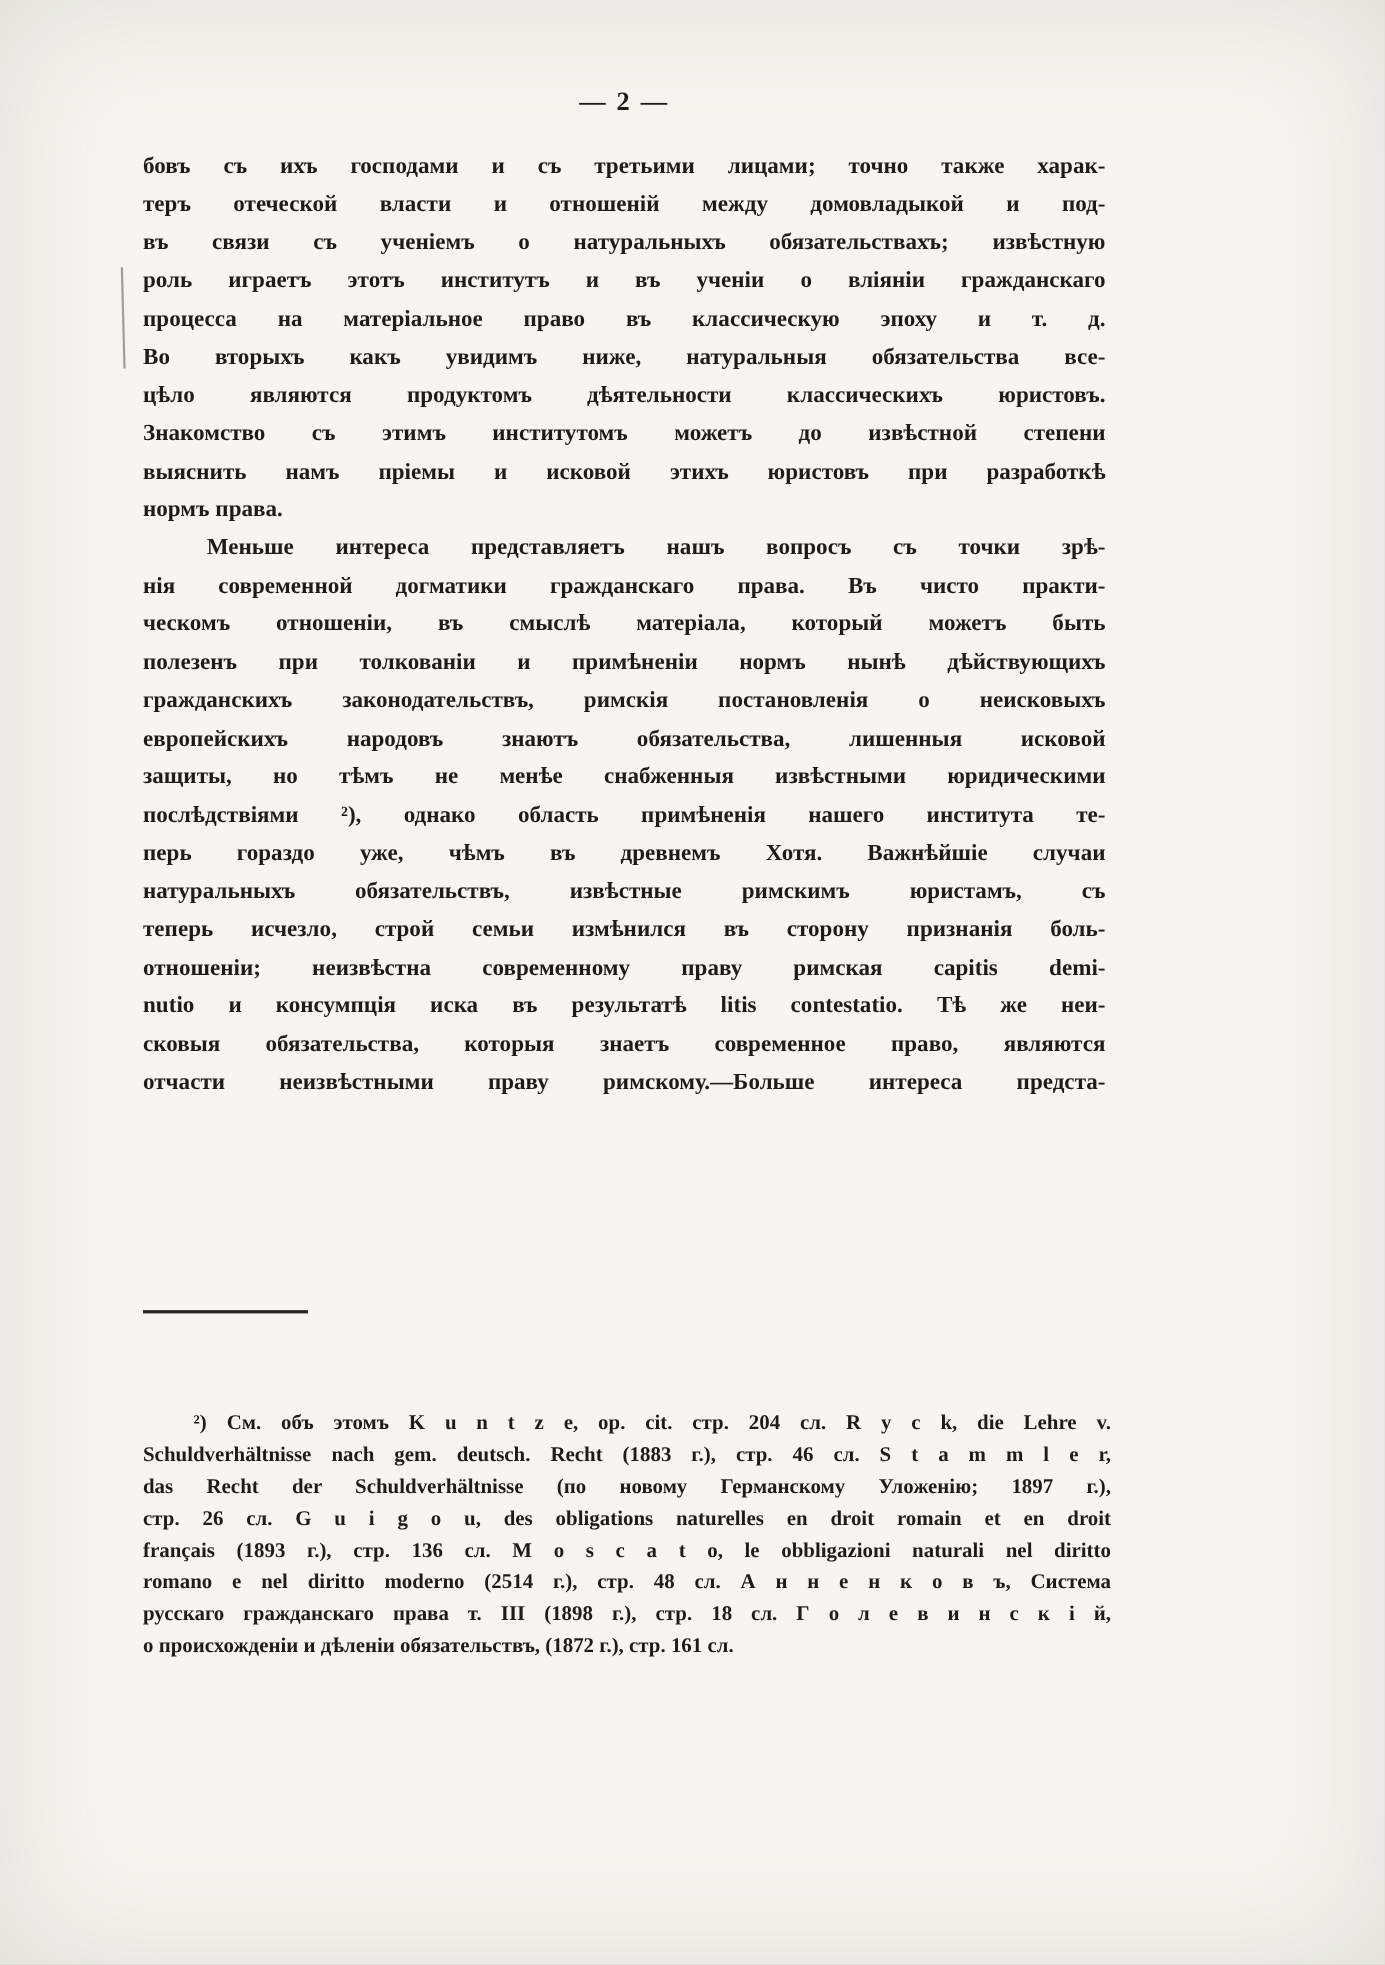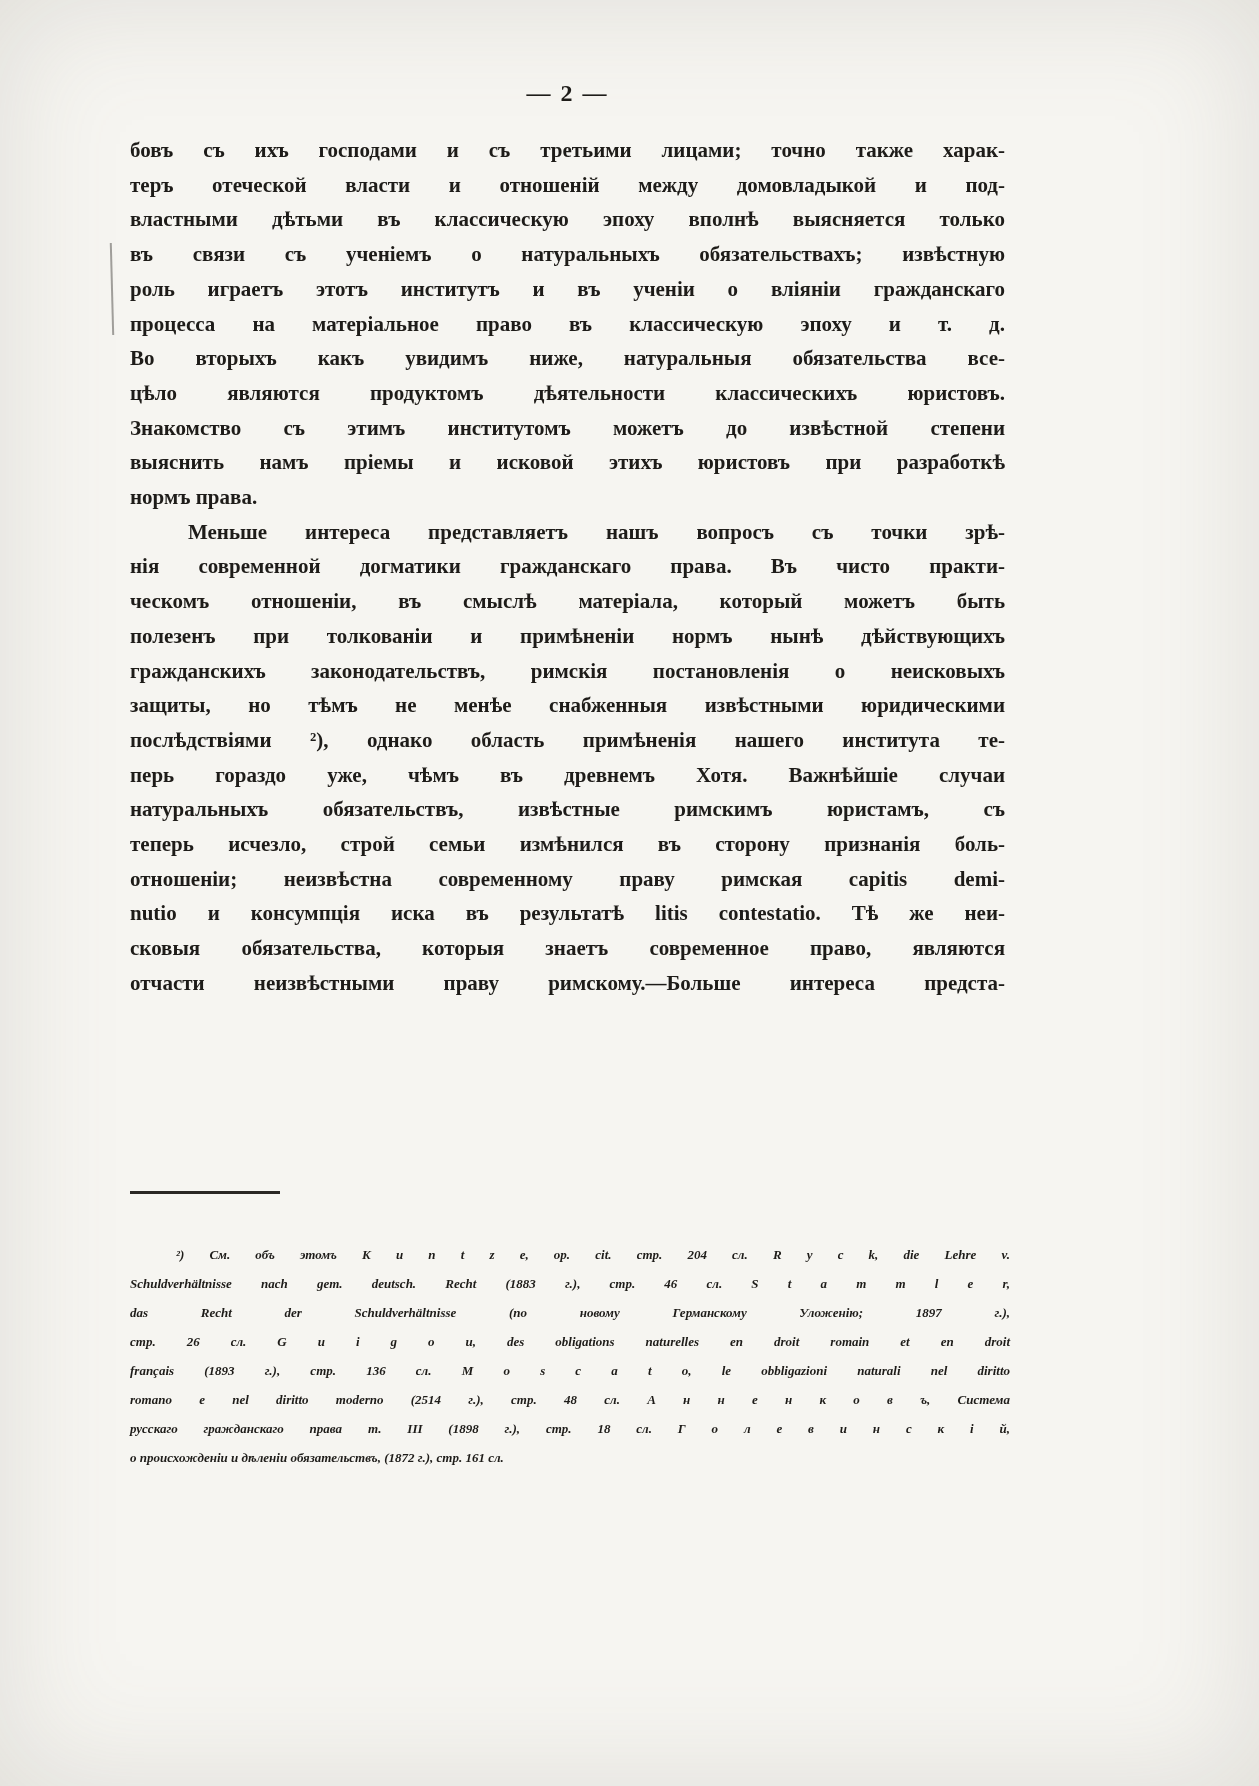--- a/index.html
+++ b/index.html
@@ -51,27 +51,26 @@
   .fn-rule {
     position: absolute;
     top: 1191px;
     left: 130px;
     width: 150px;
     height: 3px;
     background: #2a2824;
   }
   .footnote-block {
     position: absolute;
-    top: 1240px;
+    top: 1279px;
     left: 130px;
     width: 880px;
-    font-size: 13px;
+    font-size: 19px;
     font-weight: bold;
     line-height: 29px;
-    font-style: italic;
   }
   .footnote-block .line.indent {
     text-indent: 46px;
   }
   .pencil-mark {
     position: absolute;
     left: 111px;
     top: 243px;
     width: 2px;
     height: 92px;
@@ -84,36 +83,36 @@
 
 <div class="page">
   <div class="pagenum">— 2 —</div>
 
   <div class="pencil-mark"></div>
 
   <div class="body-block" id="body-container">
       <div class="paragraph">
         <div class="line">бовъ съ ихъ господами и съ третьими лицами; точно также харак-</div>
         <div class="line">теръ отеческой власти и отношеній между домовладыкой и под-</div>
-        <div class="line">властными дѣтьми въ классическую эпоху вполнѣ выясняется только</div>
         <div class="line">въ связи съ ученіемъ о натуральныхъ обязательствахъ; извѣстную</div>
         <div class="line">роль играетъ этотъ институтъ и въ ученіи о вліяніи гражданскаго</div>
         <div class="line">процесса на матеріальное право въ классическую эпоху и т. д.</div>
         <div class="line">Во вторыхъ какъ увидимъ ниже, натуральныя обязательства все-</div>
         <div class="line">цѣло являются продуктомъ дѣятельности классическихъ юристовъ.</div>
         <div class="line">Знакомство съ этимъ институтомъ можетъ до извѣстной степени</div>
         <div class="line">выяснить намъ пріемы и исковой этихъ юристовъ при разработкѣ</div>
         <div class="line last">нормъ права.</div>
       </div>
       <div class="paragraph">
         <div class="line indent">Меньше интереса представляетъ нашъ вопросъ съ точки зрѣ-</div>
         <div class="line">нія современной догматики гражданскаго права. Въ чисто практи-</div>
         <div class="line">ческомъ отношеніи, въ смыслѣ матеріала, который можетъ быть</div>
         <div class="line">полезенъ при толкованіи и примѣненіи нормъ нынѣ дѣйствующихъ</div>
         <div class="line">гражданскихъ законодательствъ, римскія постановленія о неисковыхъ</div>
+        <div class="line">европейскихъ народовъ знаютъ обязательства, лишенныя исковой</div>
         <div class="line">защиты, но тѣмъ не менѣе снабженныя извѣстными юридическими</div>
         <div class="line">послѣдствіями ²), однако область примѣненія нашего института те-</div>
         <div class="line">перь гораздо уже, чѣмъ въ древнемъ Хотя. Важнѣйшіе случаи</div>
         <div class="line">натуральныхъ обязательствъ, извѣстные римскимъ юристамъ, съ</div>
         <div class="line">теперь исчезло, строй семьи измѣнился въ сторону признанія боль-</div>
         <div class="line">отношеніи; неизвѣстна современному праву римская capitis demi-</div>
         <div class="line">nutio и консумпція иска въ результатѣ litis contestatio. Тѣ же неи-</div>
         <div class="line">сковыя обязательства, которыя знаетъ современное право, являются</div>
         <div class="line">отчасти неизвѣстными праву римскому.—Больше интереса предста-</div>
       </div>

